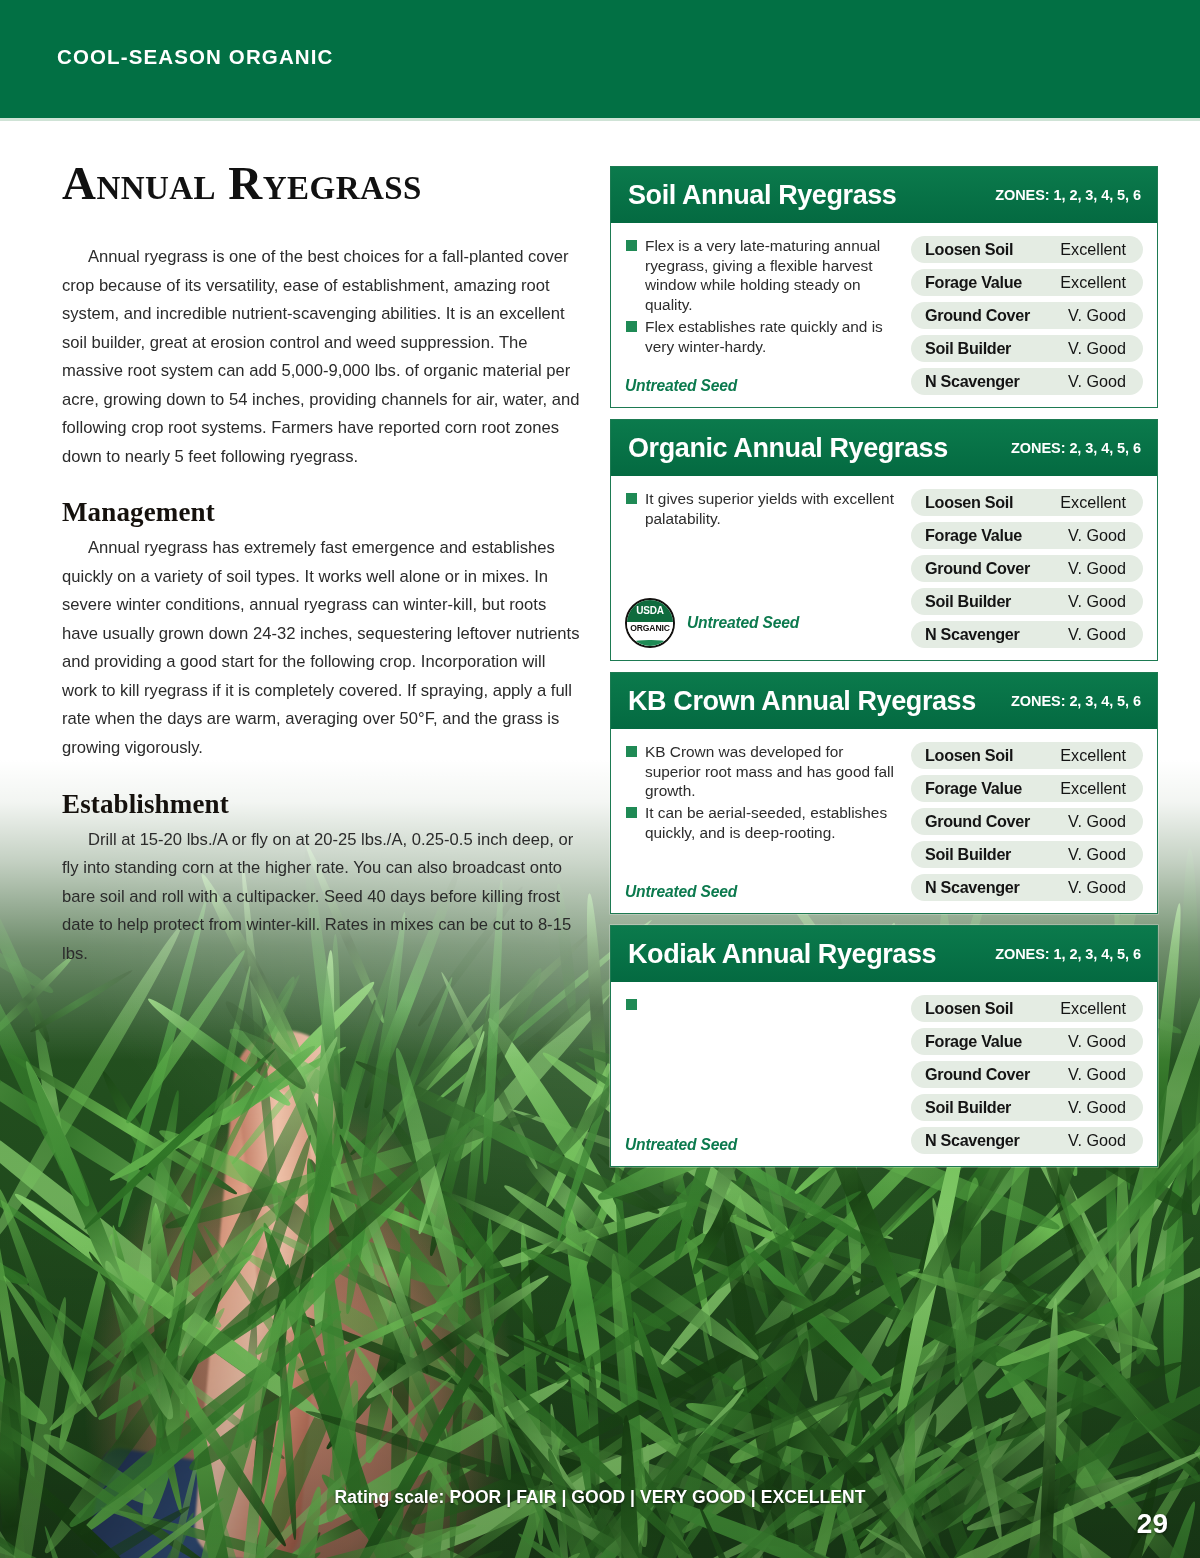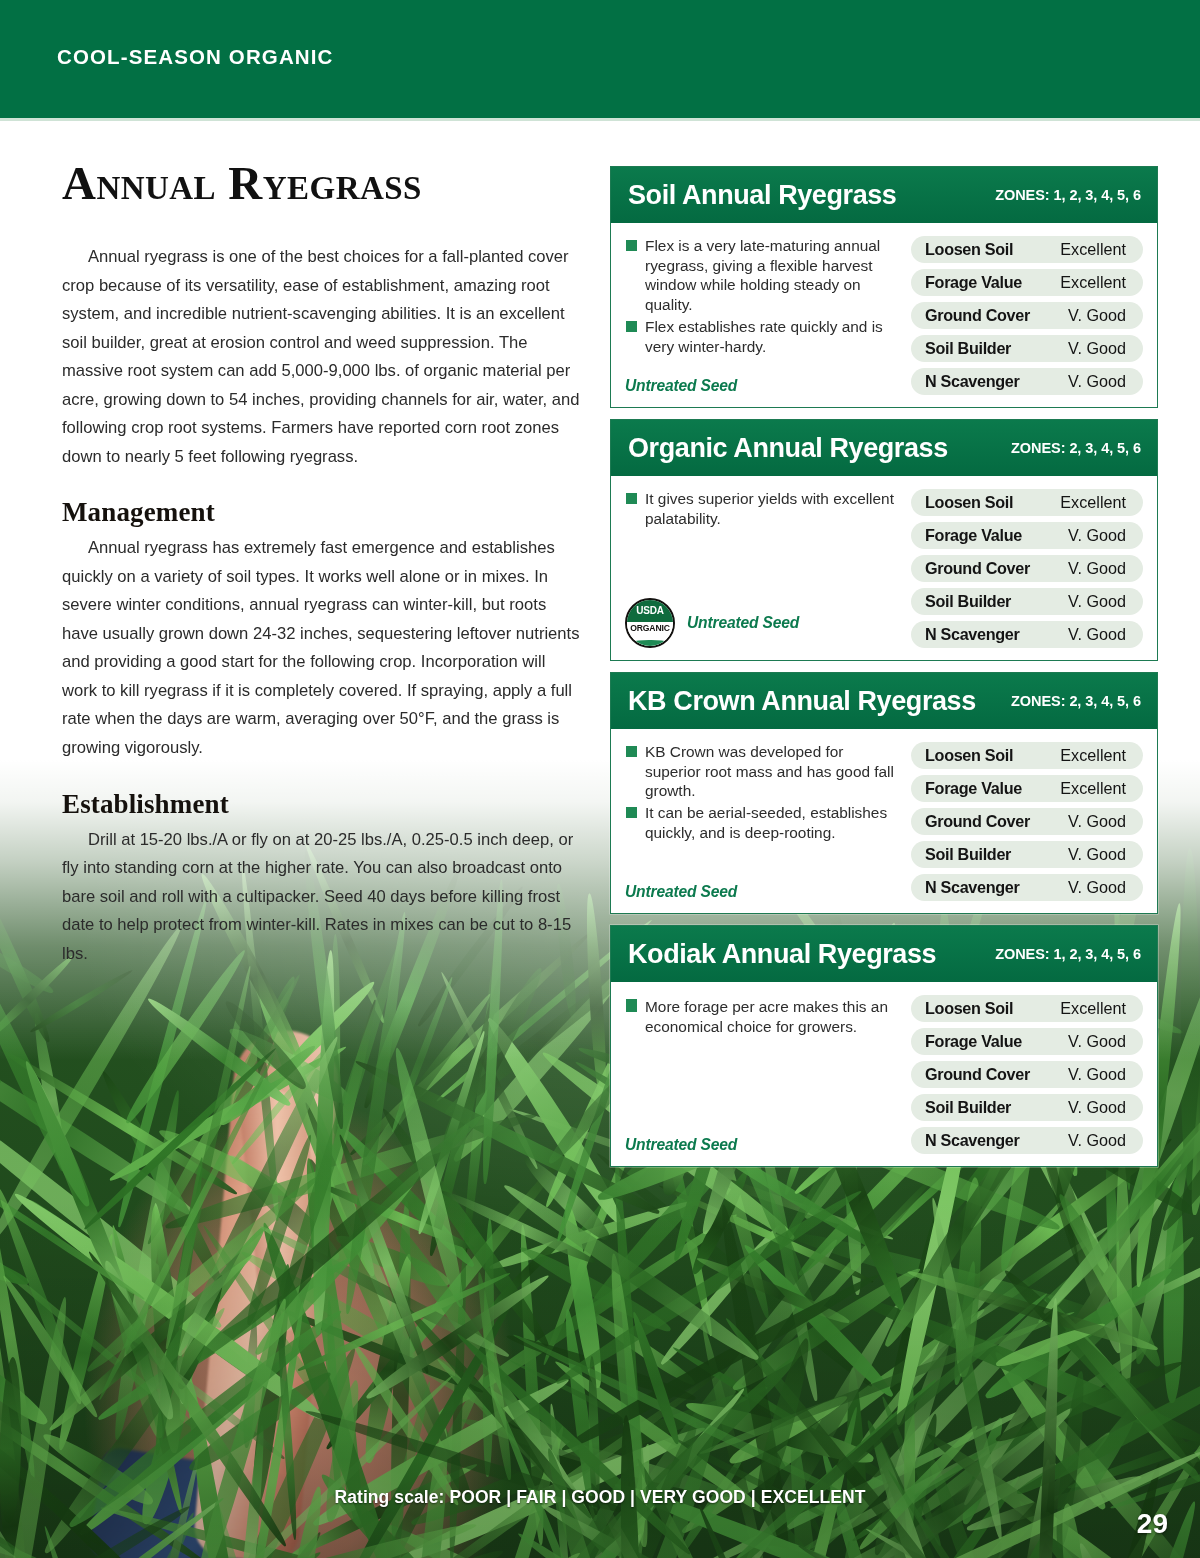--- a/index.html
+++ b/index.html
@@ -685,21 +685,20 @@
     </div>
     <div class="card">
       <div class="card-head">
         <span class="card-title">Kodiak Annual Ryegrass</span>
         <span class="card-zones">ZONES: 1, 2, 3, 4, 5, 6</span>
       </div>
       <div class="card-body">
         <div class="col-bullets">
           <ul class="bullets">
             <li><span class="sq"></span></li>
-            <li><span class="sq"></span><span>More forage per acre makes this an economical choice for growers.</span></li>
           </ul>
           <div class="seedline">
             <span class="seed-note">Untreated Seed</span>
           </div>
         </div>
         <div class="col-ratings">
           <div class="pill">
             <span class="k">Loosen Soil</span>
             <span class="v">Excellent</span>
           </div>

